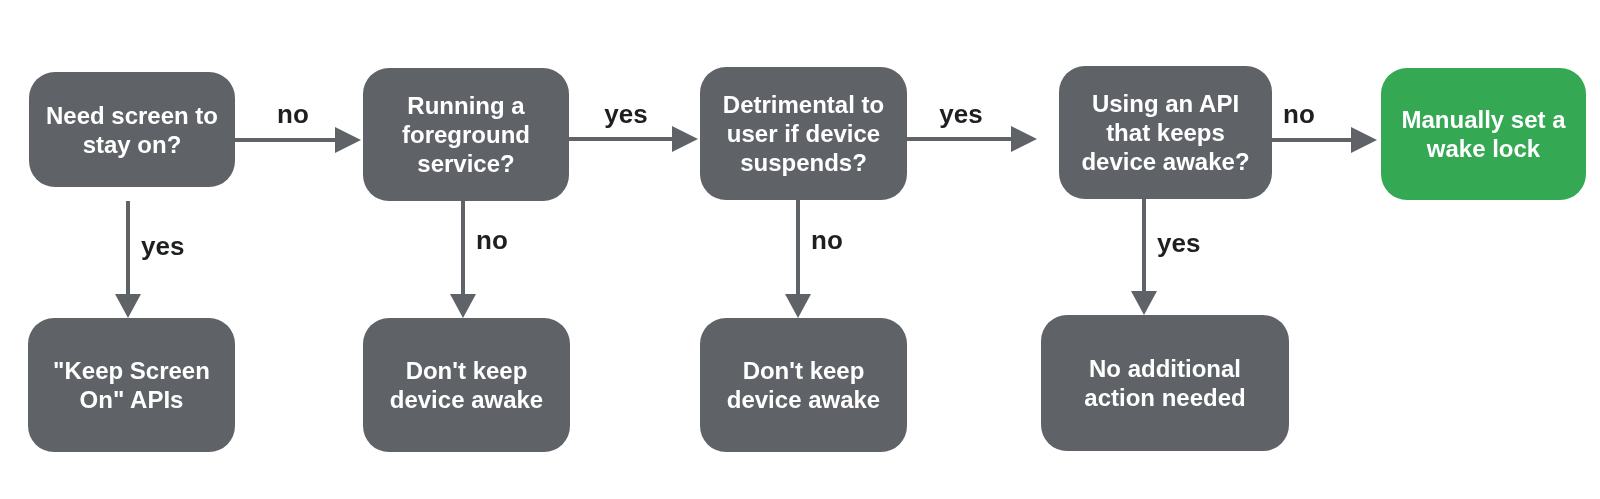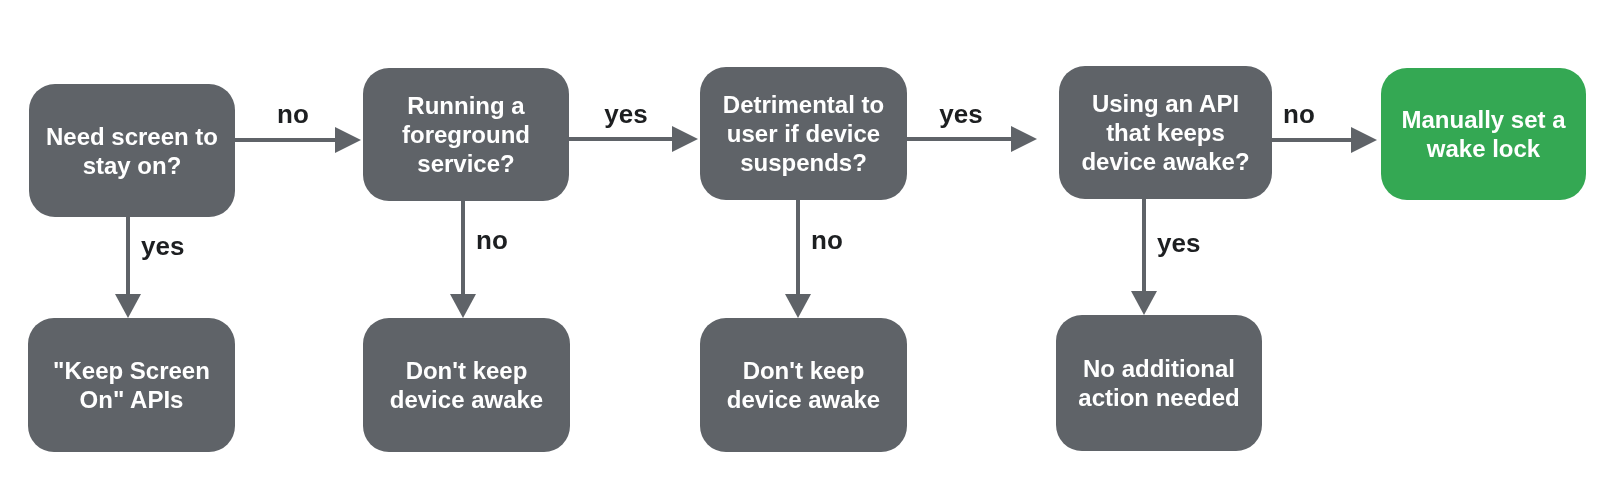--- a/index.html
+++ b/index.html
@@ -63,21 +63,21 @@
     font-weight:700;
     white-space:nowrap;
   }
   .edge-label.centered{transform:translateX(-50%);}
 </style>
 </head>
 <body>
 
 <div id="canvas">
 
-  <div class="node gray" style="left:29px;   top:84px;  width:206px; height:133px;">Need screen to
+  <div class="node gray" style="left:29px;   top:72px;  width:206px; height:115px;">Need screen to
 stay on?</div>
 
   <div class="node gray" style="left:700px;  top:67px;  width:207px; height:133px;">Detrimental to
 user if device
 suspends?</div>
 
   <div class="node gray" style="left:363px;  top:68px;  width:206px; height:133px;">Running a
 foreground
 service?</div>
 
@@ -90,21 +90,21 @@
 
   <div class="node gray" style="left:28px;   top:318px; width:207px; height:134px;">"Keep Screen
 On" APIs</div>
 
   <div class="node gray" style="left:363px;  top:318px; width:207px; height:134px;">Don't keep
 device awake</div>
 
   <div class="node gray" style="left:700px;  top:318px; width:207px; height:134px;">Don't keep
 device awake</div>
 
-  <div class="node gray" style="left:1041px; top:315px; width:206px; height:136px;margin-left:15px;">No additional
+  <div class="node gray" style="left:1041px; top:315px; width:248px; height:136px;">No additional
 action needed</div>
 
   <div class="edge-h" style="left:235px; top:127px; width:126px;">
     <div class="edge-line"></div>
     <div class="edge-head"></div>
   </div>
   <span class="edge-label centered" style="left:293px; top:100px;">no</span>
 
   <div class="edge-h" style="left:569px; top:126px; width:129px;">
     <div class="edge-line"></div>

